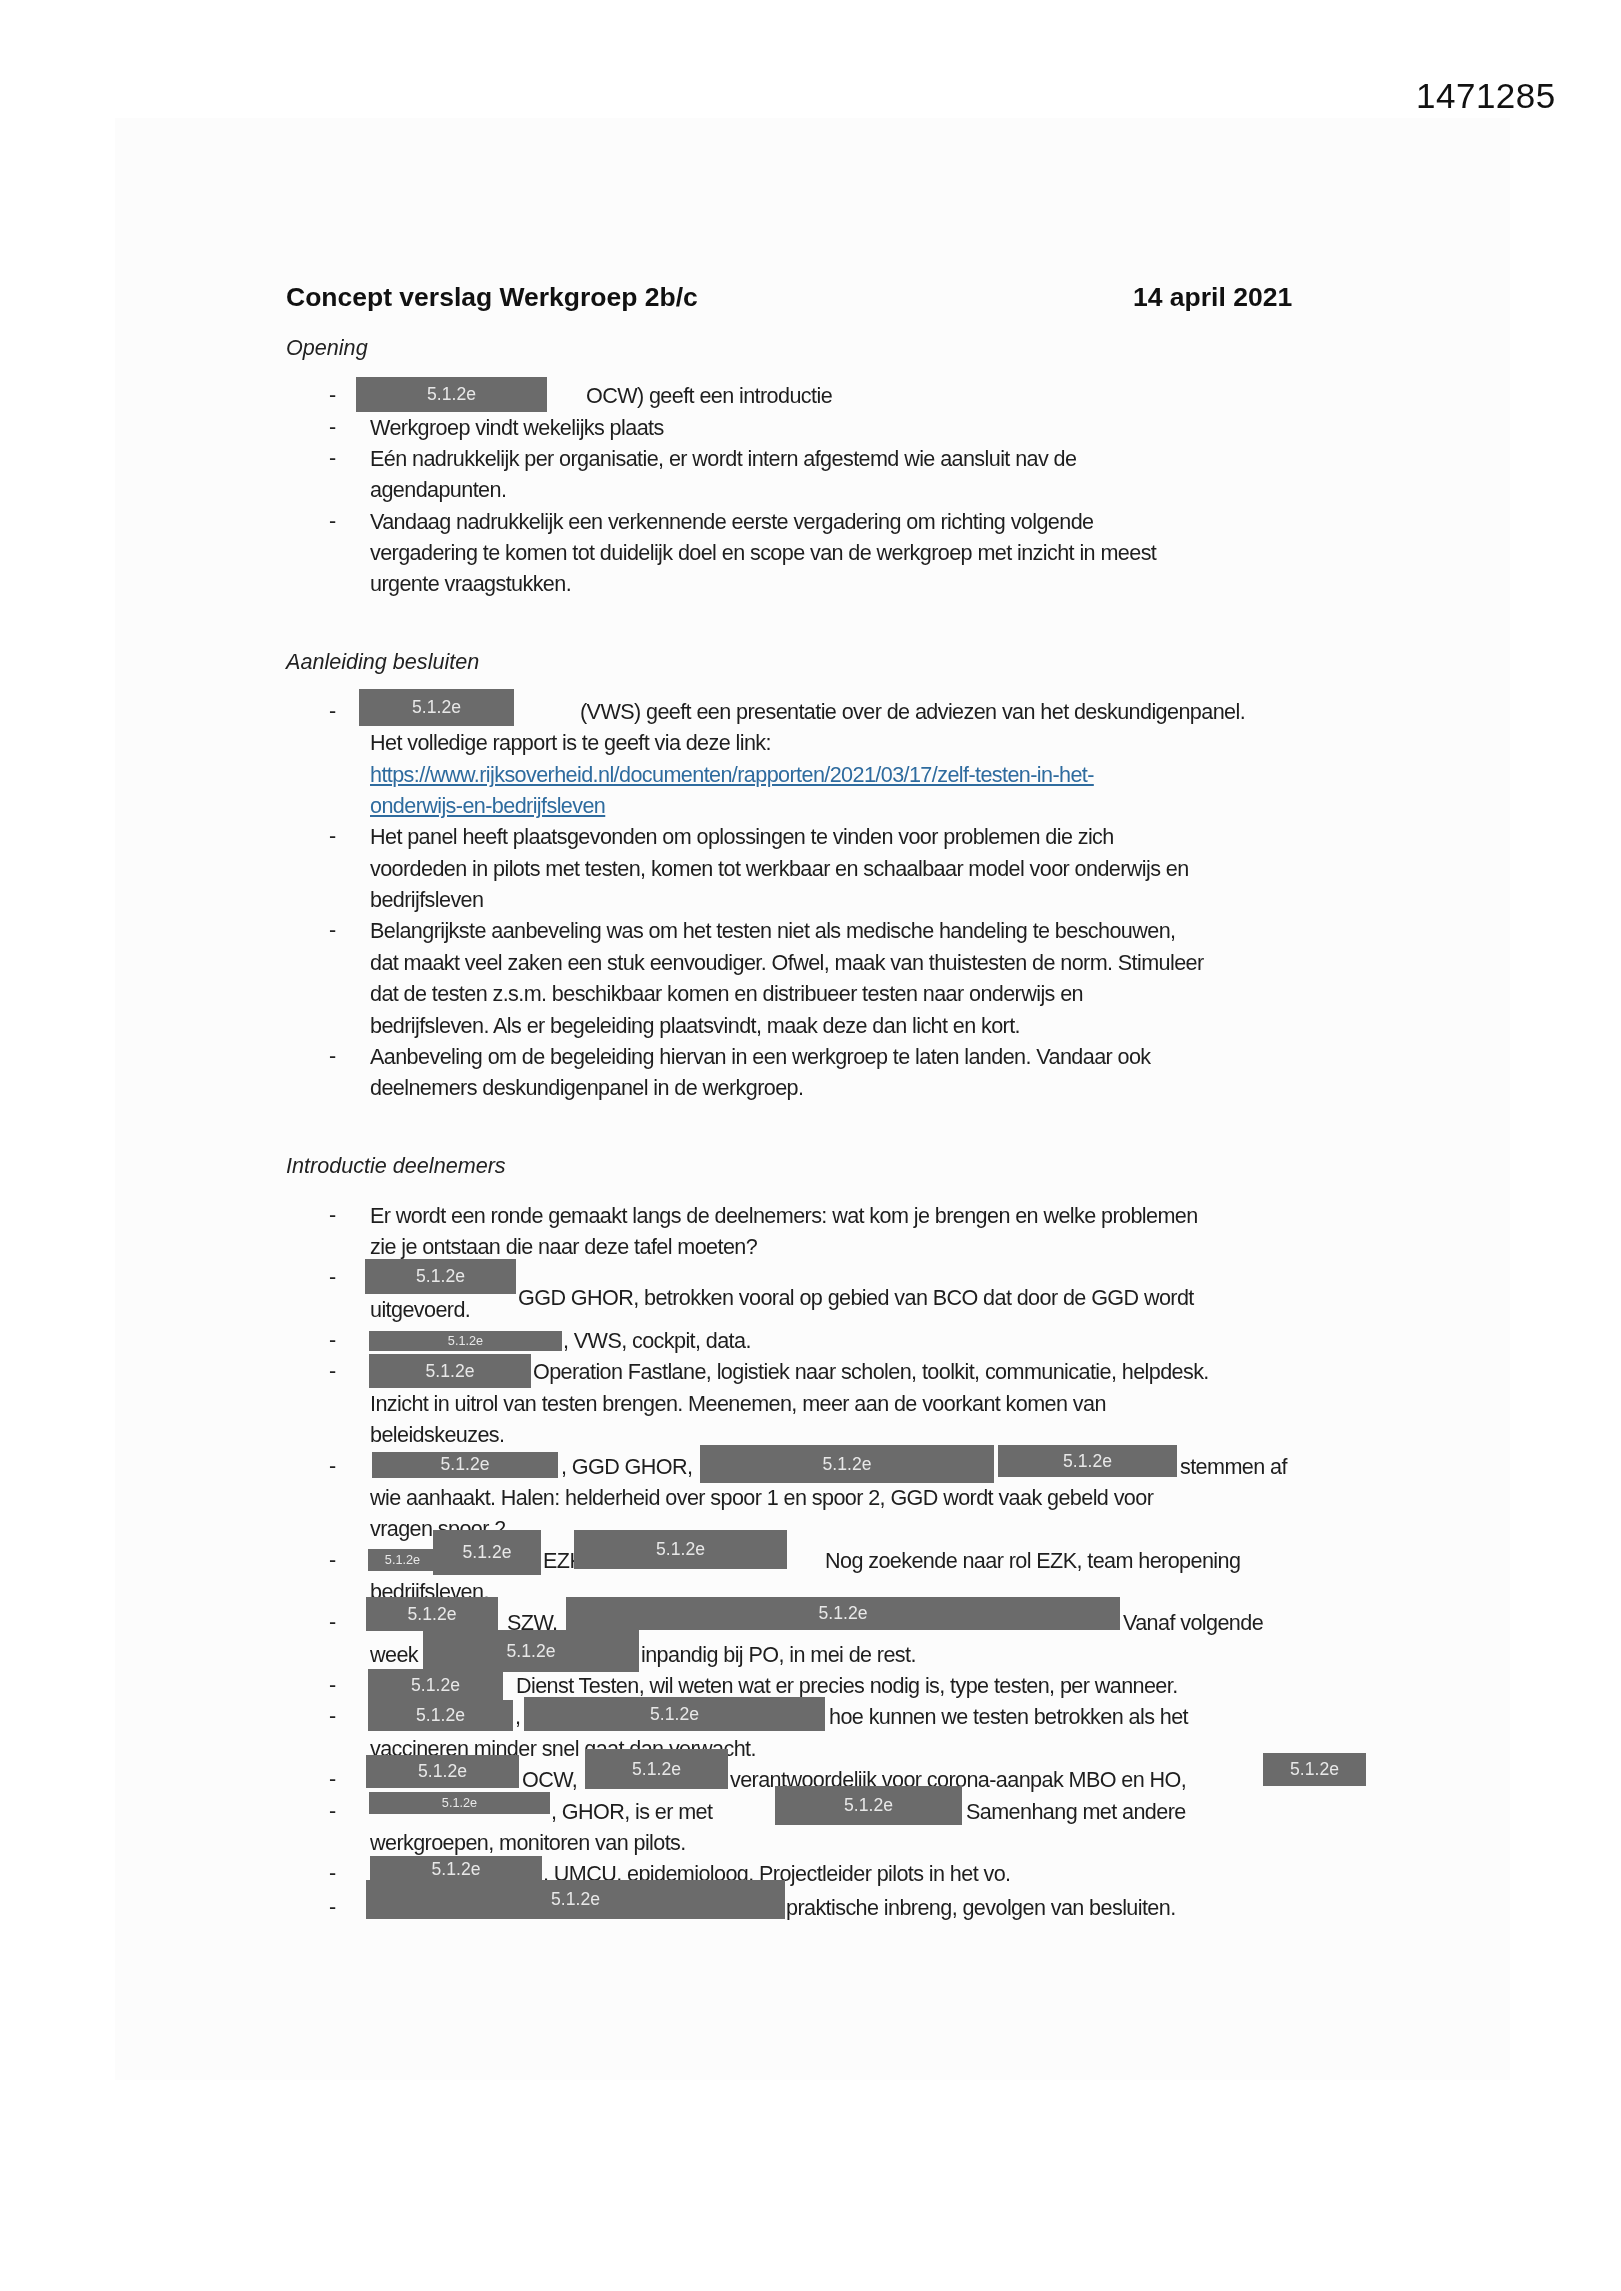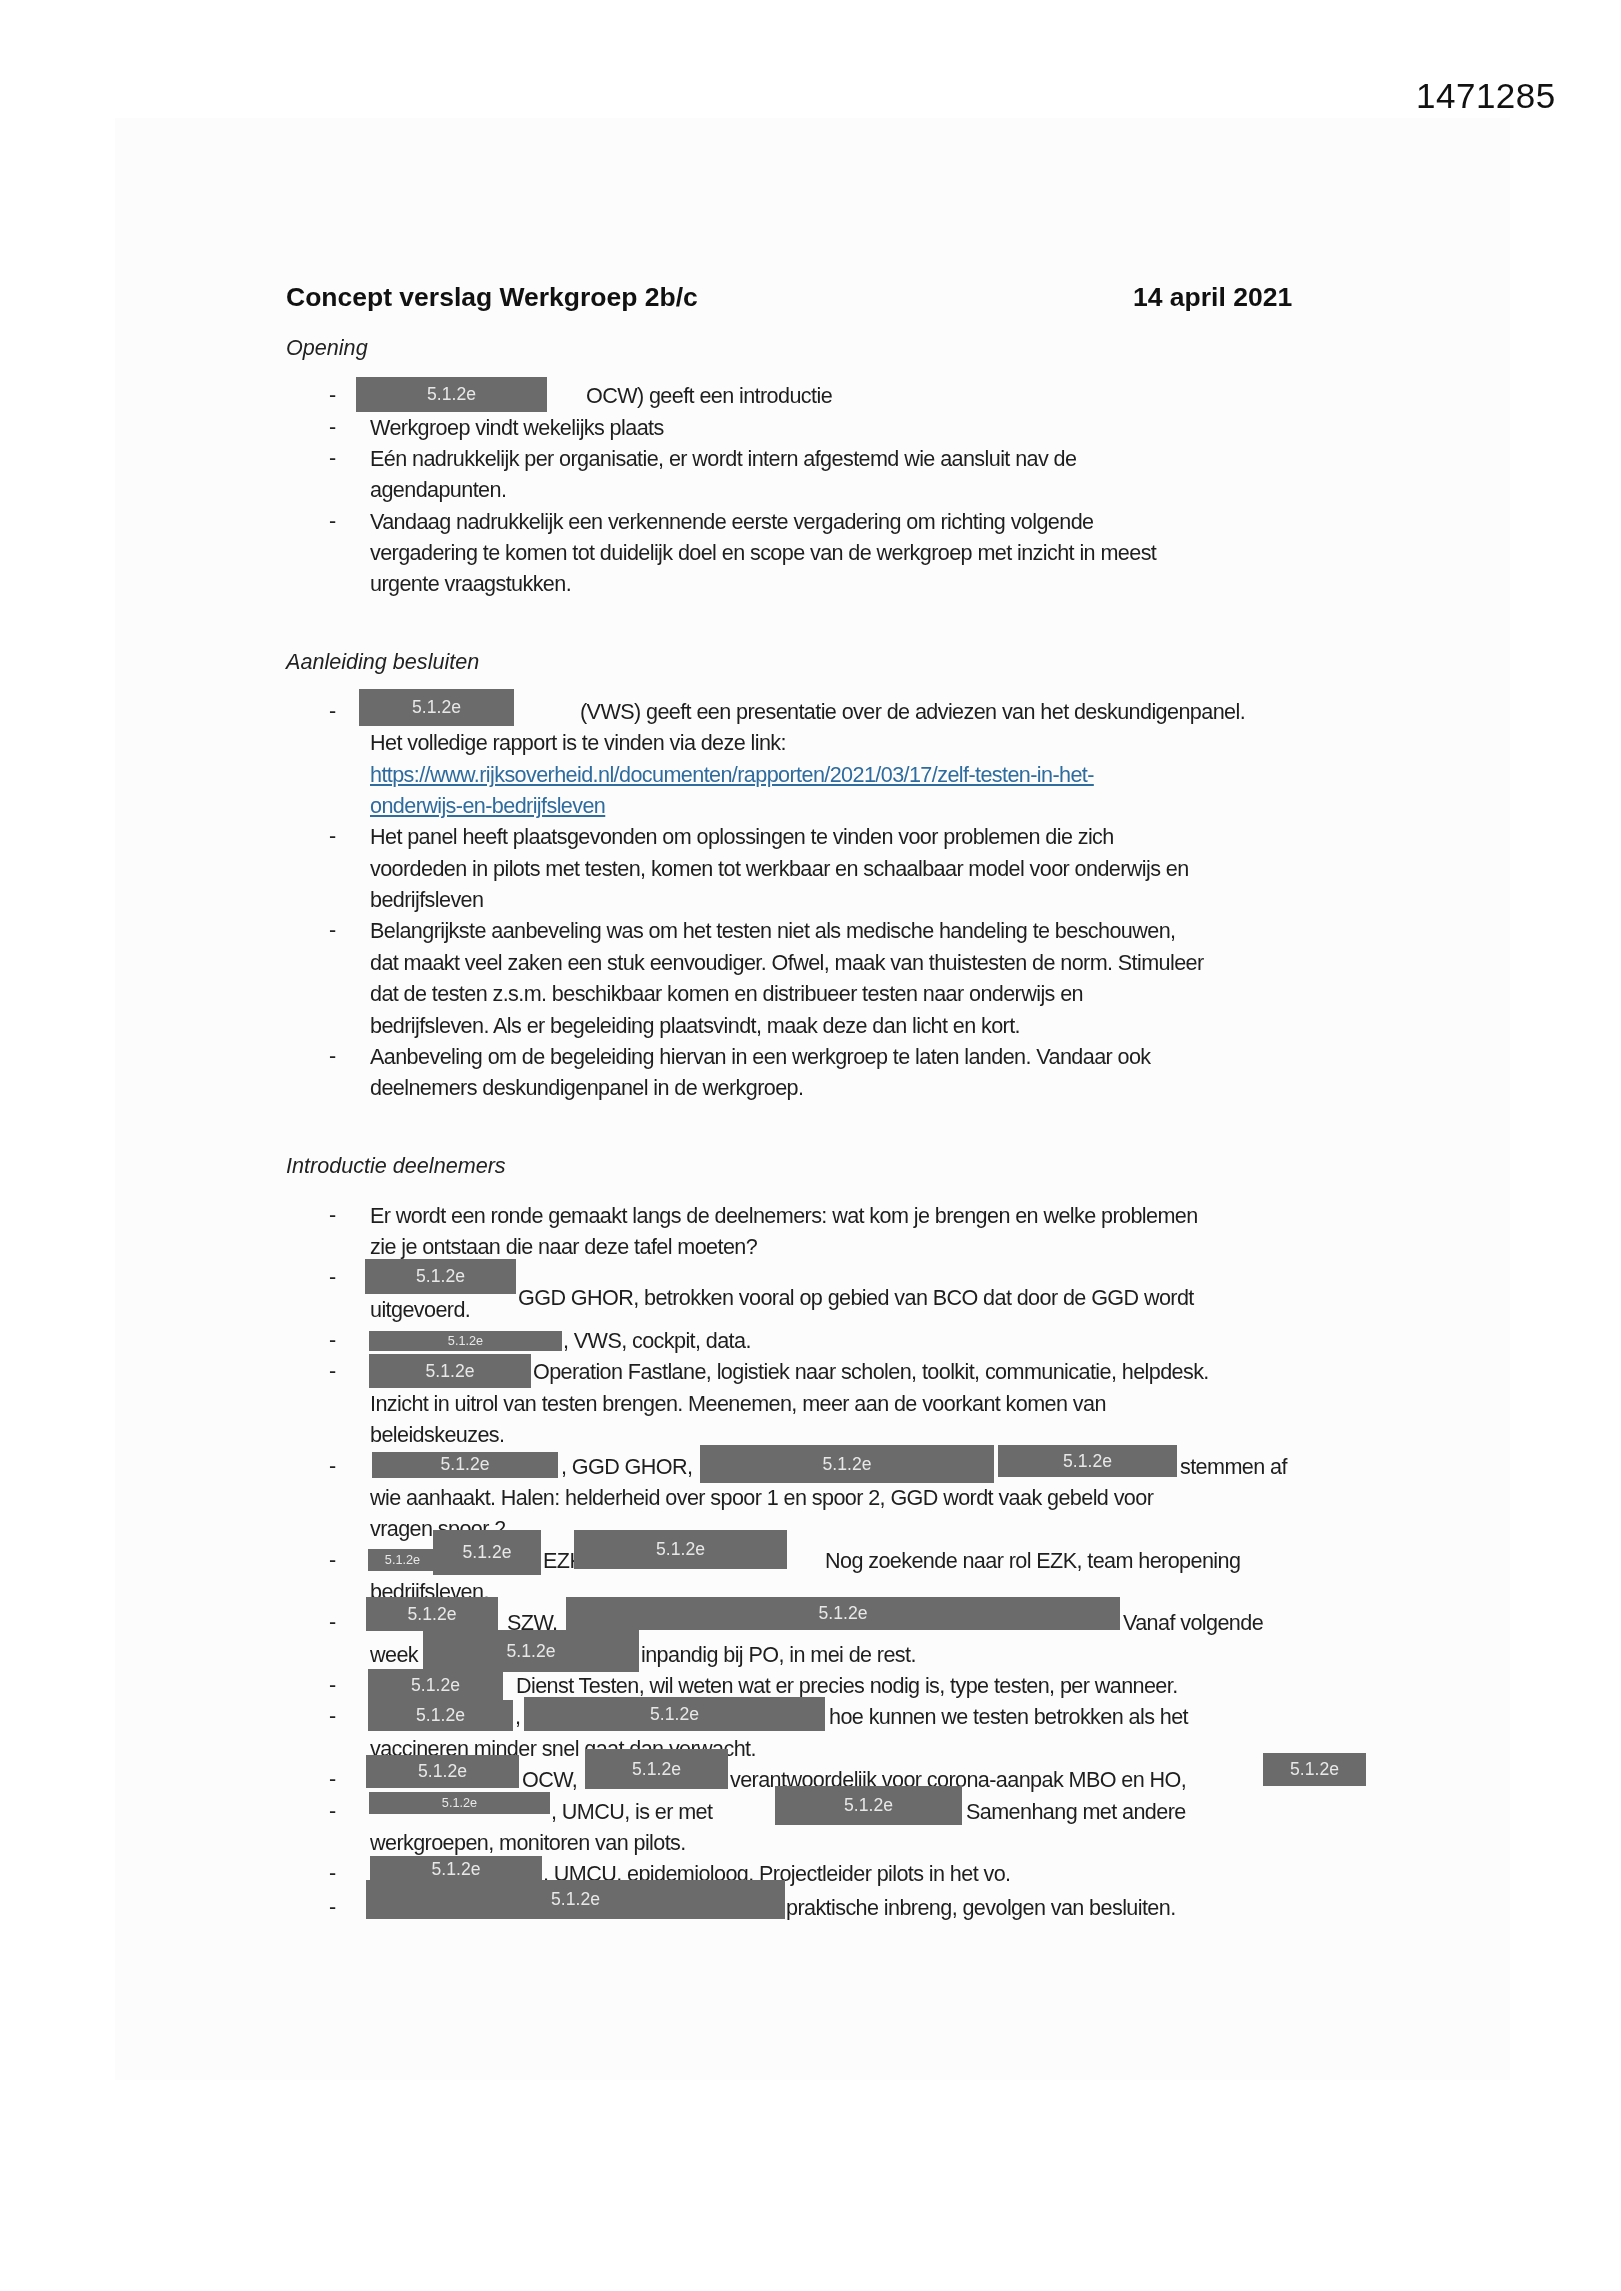--- a/index.html
+++ b/index.html
@@ -67,21 +67,21 @@
 <div class="dash" style="top:508px">-</div>
 <div class="line" style="top:508px">Vandaag nadrukkelijk een verkennende eerste vergadering om richting volgende</div>
 <div class="line" style="top:539px">vergadering te komen tot duidelijk doel en scope van de werkgroep met inzicht in meest</div>
 <div class="line" style="top:570px">urgente vraagstukken.</div>
 
 <div class="section-heading" style="top:649px">Aanleiding besluiten</div>
 
 <div class="dash" style="top:698px">-</div>
 <div class="redact" style="left:359px;top:689px;width:155px;height:37px">5.1.2e</div>
 <div class="line" style="left:580px;top:698px">(VWS) geeft een presentatie over de adviezen van het deskundigenpanel.</div>
-<div class="line" style="top:729px">Het volledige rapport is te vinden via deze link:</div>
+<div class="line" style="top:729px">Het volledige rapport is te geeft via deze link:</div>
 <a class="line link" style="top:761px">https://www.rijksoverheid.nl/documenten/rapporten/2021/03/17/zelf-testen-in-het-</a>
 <a class="line link" style="top:792px">onderwijs-en-bedrijfsleven</a>
 
 <div class="dash" style="top:823px">-</div>
 <div class="line" style="top:823px">Het panel heeft plaatsgevonden om oplossingen te vinden voor problemen die zich</div>
 <div class="line" style="top:855px">voordeden in pilots met testen, komen tot werkbaar en schaalbaar model voor onderwijs en</div>
 <div class="line" style="top:886px">bedrijfsleven</div>
 
 <div class="dash" style="top:917px">-</div>
 <div class="line" style="top:917px">Belangrijkste aanbeveling was om het testen niet als medische handeling te beschouwen,</div>
@@ -153,21 +153,21 @@
 
 <div class="dash" style="top:1766px">-</div>
 <div class="redact" style="left:366px;top:1755px;width:153px;height:33px">5.1.2e</div>
 <div class="line" style="left:522px;top:1766px">OCW,</div>
 <div class="redact" style="left:585px;top:1749px;width:143px;height:40px">5.1.2e</div>
 <div class="line" style="left:730px;top:1766px">verantwoordelijk voor corona-aanpak MBO en HO,</div>
 <div class="redact" style="left:1263px;top:1753px;width:103px;height:33px">5.1.2e</div>
 
 <div class="dash" style="top:1798px">-</div>
 <div class="redact small" style="left:369px;top:1792px;width:181px;height:21.6px">5.1.2e</div>
-<div class="line" style="left:551px;top:1798px">, UMCU, is er met</div>
+<div class="line" style="left:551px;top:1798px">, GHOR, is er met</div>
 <div class="redact" style="left:775px;top:1786px;width:187px;height:39px">5.1.2e</div>
 <div class="line" style="left:966px;top:1798px">Samenhang met andere</div>
 <div class="line" style="top:1829px">werkgroepen, monitoren van pilots.</div>
 
 <div class="dash" style="top:1860px">-</div>
 <div class="redact" style="left:370px;top:1856px;width:172px;height:26.5px">5.1.2e</div>
 <div class="line" style="left:543px;top:1860px">, UMCU, epidemioloog. Projectleider pilots in het vo.</div>
 
 <div class="dash" style="top:1894px">-</div>
 <div class="redact" style="left:366px;top:1880px;width:419px;height:39px">5.1.2e</div>

